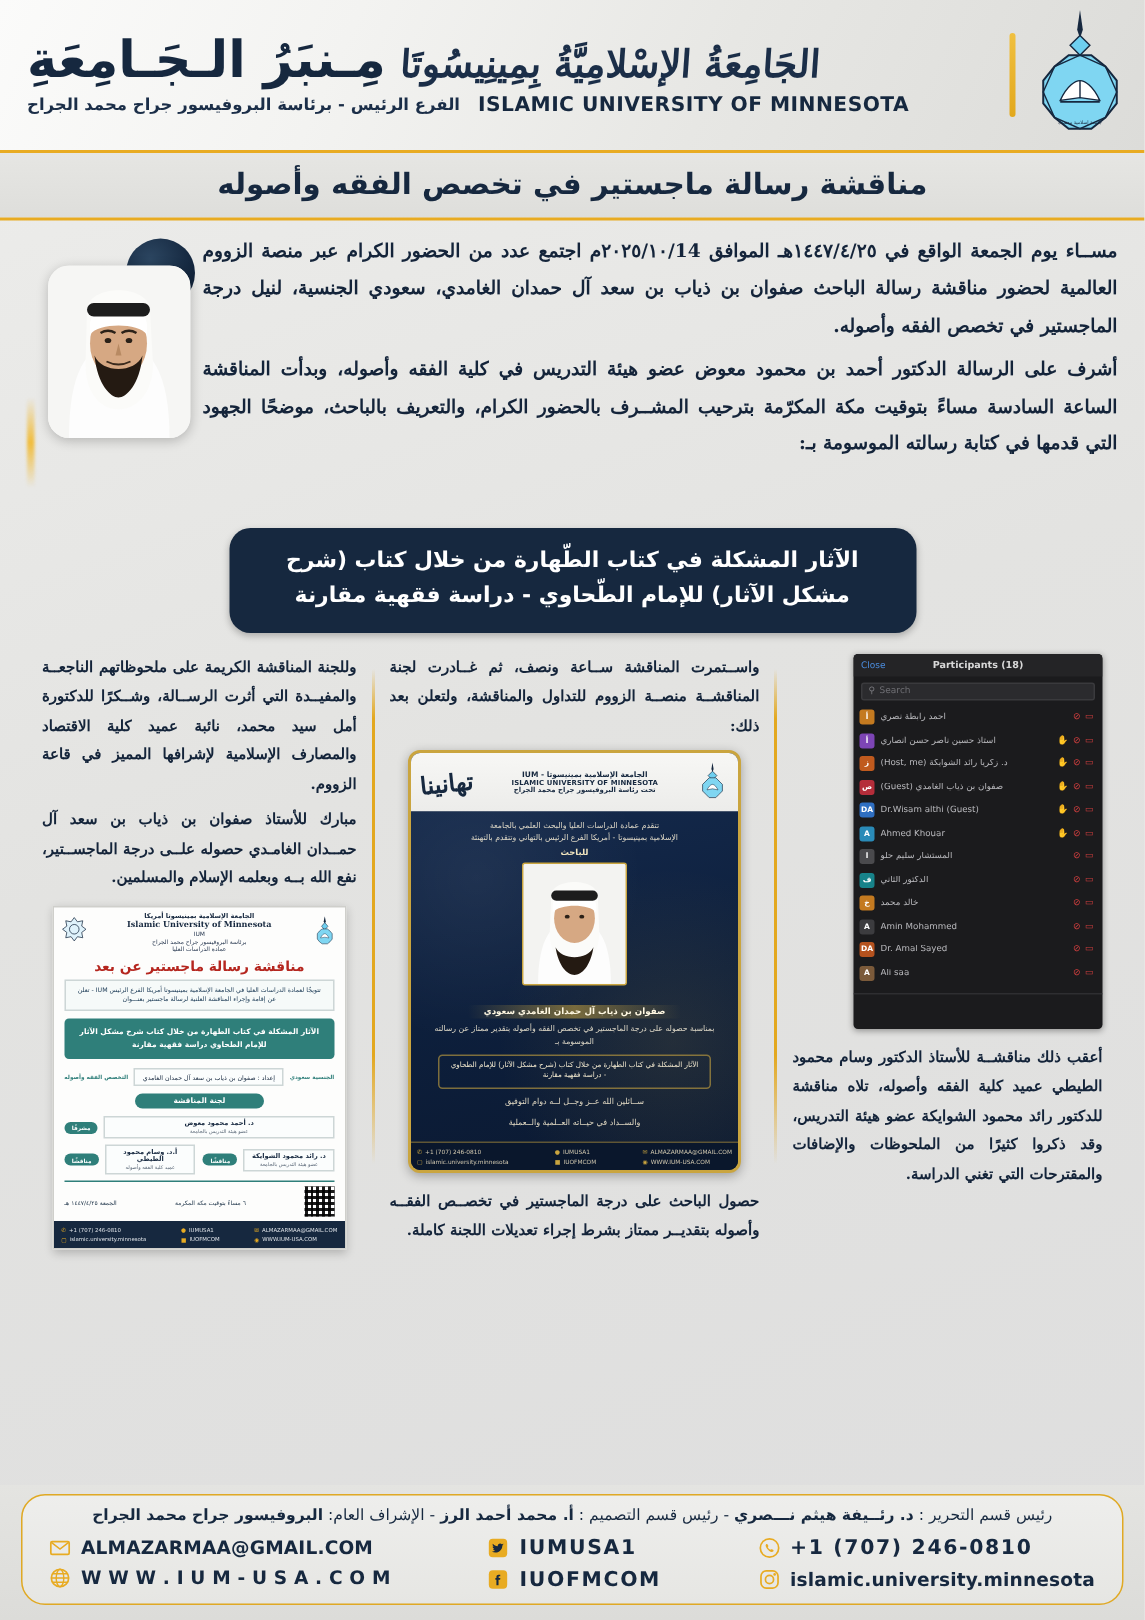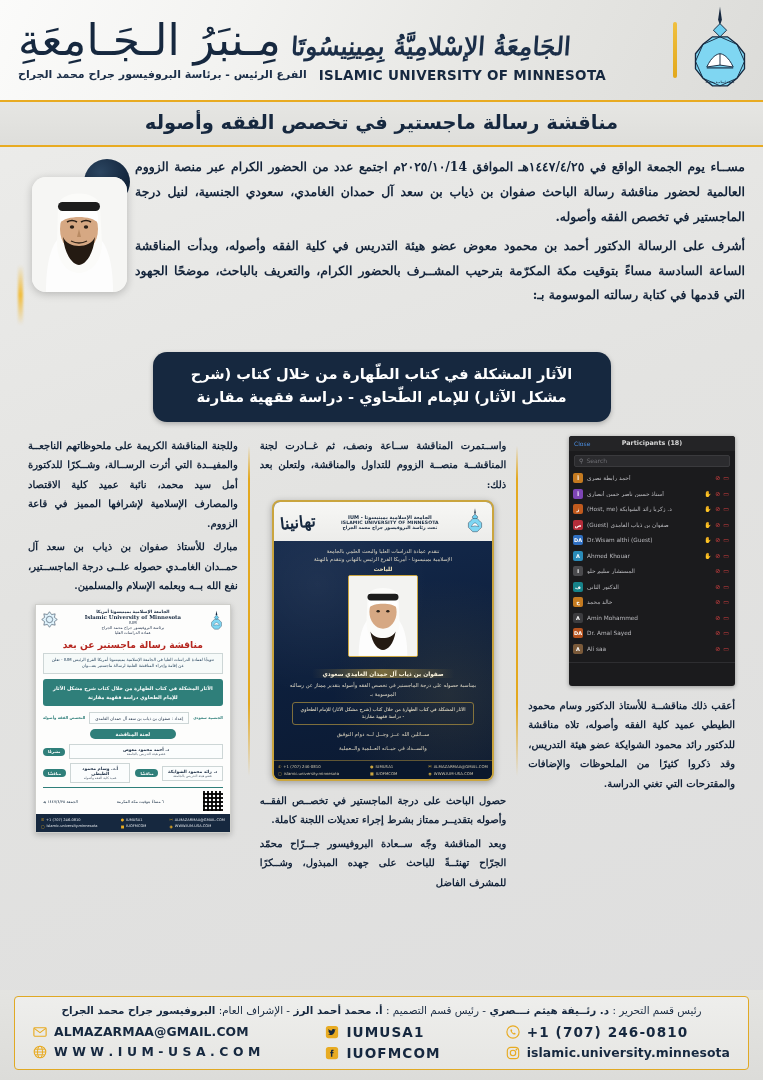--- a/index.html
+++ b/index.html
@@ -64,22 +64,22 @@
   }
   .brand-row {
     display: flex;
     align-items: baseline;
     justify-content: flex-end;
     gap: 10px;
     width: 100%;
   }
   .brand-main {
     font-family: "DejaVu Sans", sans-serif;
-    font-size: 44px;
-    font-weight: normal;
+    font-size: 34px;
+    font-weight: bold;
     color: #16283f;
     letter-spacing: -1px;
     line-height: 1;
     white-space: nowrap;
   }
   .brand-script {
     font-family: "DejaVu Serif", serif;
     font-size: 25px;
     font-weight: bold;
     color: #1b2e48;
@@ -450,21 +450,21 @@
   .pf-foot-ic { color:#e8ab22; font-size: 3.8px; }
 
   
   .footer-wrap {
     flex: 0 0 auto;
     padding: 6px 14px 10px;
     background: linear-gradient(180deg,#e4e4e1,#dcdcd9);
   }
   .footer-box {
     border: 1.5px solid #e0a924;
-    border-radius: 4px;
+    border-radius: 16px;
     padding: 6px 14px 8px;
     background: linear-gradient(180deg,#eeeeec,#e6e6e3);
   }
   .footer-credits {
     text-align: center;
     font-size: 10.4px;
     color: #16283f;
     margin-bottom: 6px;
     line-height: 1.4;
   }
@@ -765,21 +765,20 @@
                 </div>
               <div class="pc-foot-item">
                   <span class="pc-foot-ic">◉</span>
                   <span>WWW.IUM-USA.COM</span>
                 </div>
             </div>
           </div>
         </div>
 
         <p class="ar">حصول الباحث على درجة الماجستير في تخصــص الفقــه وأصوله بتقديــر ممتاز بشرط إجراء تعديلات اللجنة كاملة.</p>
-        <p class="ar">وبعد المناقشة وجّه ســعادة البروفيسور جـــرّاح محمّد الجرّاح تهنئــةً للباحث على جهده المبذول، وشــكرًا للمشرف الفاضل</p>
       </div>
 
       <div class="vdivider d2"></div>
 
       <div class="col col-left">
         <p class="ar">وللجنة المناقشة الكريمة على ملحوظاتهم الناجعــة والمفيــدة التي أثرت الرســالة، وشــكرًا للدكتورة أمل سيد محمد، نائبة عميد كلية الاقتصاد والمصارف الإسلامية لإشرافها المميز في قاعة الزووم.</p>
         <p class="ar">مبارك للأستاذ صفوان بن ذياب بن سعد آل حمــدان الغامـدي حصوله علــى درجة الماجســتير، نفع الله بــه وبعلمه الإسلام والمسلمين.</p>
 
         <div class="poster-flyer">
           <div class="pf-head">

